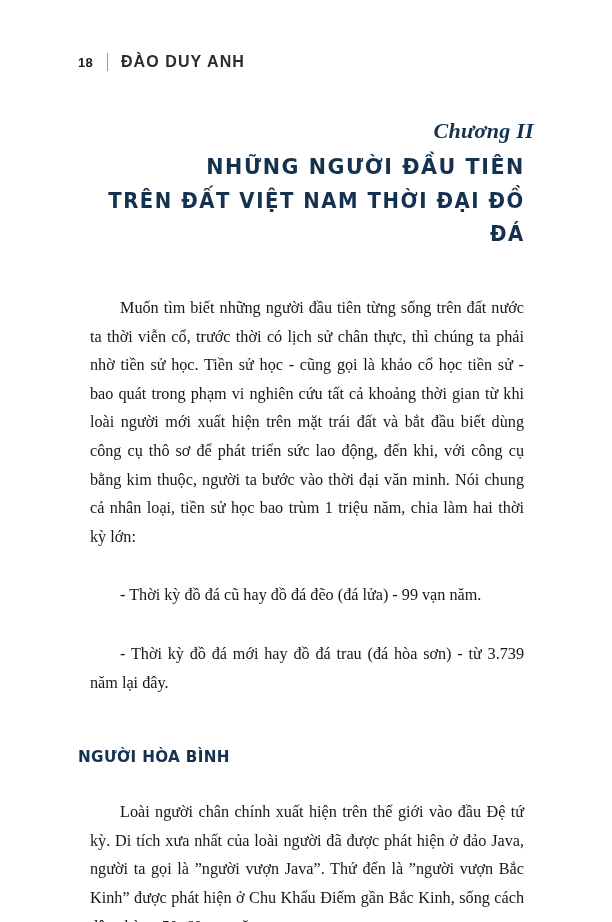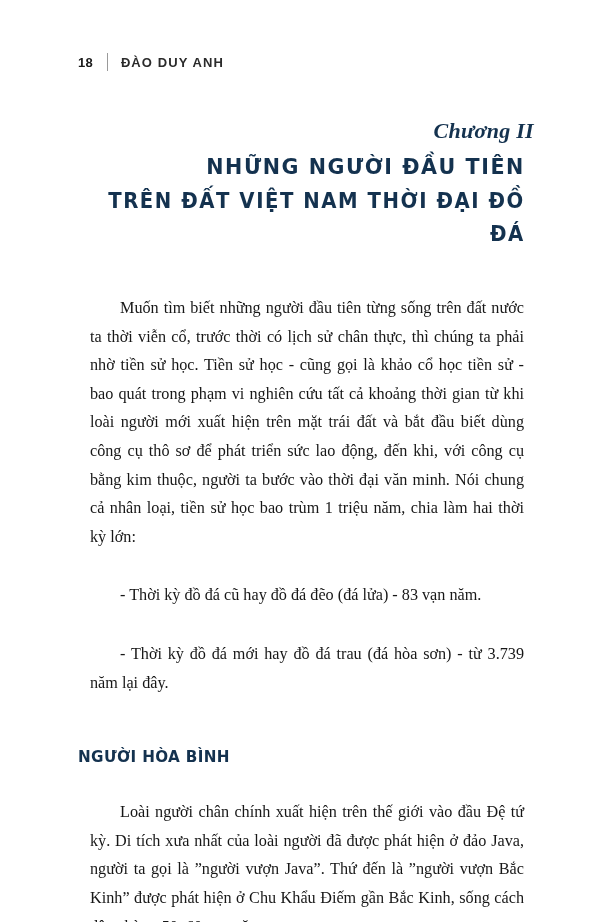--- a/index.html
+++ b/index.html
@@ -39,21 +39,21 @@
     letter-spacing: 0.2px;
   }
   .head-rule {
     width: 1px;
     height: 18px;
     background: #9a9a9a;
     margin: 0 13px 0 14px;
   }
   .head-title {
     font-family: "Liberation Sans", sans-serif;
-    font-size: 13px;
+    font-size: 16px;
     font-weight: bold;
     letter-spacing: 1.1px;
     color: #2b2b2b;
   }
 
   
   .chapter-block {
     position: absolute;
     top: 118px;
     left: 78px;
@@ -139,21 +139,21 @@
     <div class="chapter-number">Chương II</div>
     <div class="chapter-title">
       <span>NHỮNG NGƯỜI ĐẦU TIÊN</span>
       <span class="line2">TRÊN ĐẤT VIỆT NAM THỜI ĐẠI ĐỒ ĐÁ</span>
     </div>
   </div>
 
   <div class="body">
     <p class="indent">Muốn tìm biết những người đầu tiên từng sống trên đất nước ta thời viễn cổ, trước thời có lịch sử chân thực, thì chúng ta phải nhờ tiền sử học. Tiền sử học - cũng gọi là khảo cổ học tiền sử - bao quát trong phạm vi nghiên cứu tất cả khoảng thời gian từ khi loài người mới xuất hiện trên mặt trái đất và bắt đầu biết dùng công cụ thô sơ để phát triển sức lao động, đến khi, với công cụ bằng kim thuộc, người ta bước vào thời đại văn minh. Nói chung cả nhân loại, tiền sử học bao trùm 1 triệu năm, chia làm hai thời kỳ lớn:</p>
     <div class="gap-sm"></div>
-    <p class="bullet">- Thời kỳ đồ đá cũ hay đồ đá đẽo (đá lửa) - 83 vạn năm.</p>
+    <p class="bullet">- Thời kỳ đồ đá cũ hay đồ đá đẽo (đá lửa) - 99 vạn năm.</p>
     <div class="gap-sm"></div>
     <p class="bullet">- Thời kỳ đồ đá mới hay đồ đá trau (đá hòa sơn) - từ 3.739 năm lại đây.</p>
     <div class="gap-sm"></div>
 
     <div class="spacer-before-heading"></div>
     <h2 class="section-heading">
       <span class="sh-line2">NGƯỜI HÒA BÌNH</span>
     </h2>
     <div class="spacer-after-heading"></div>
 

